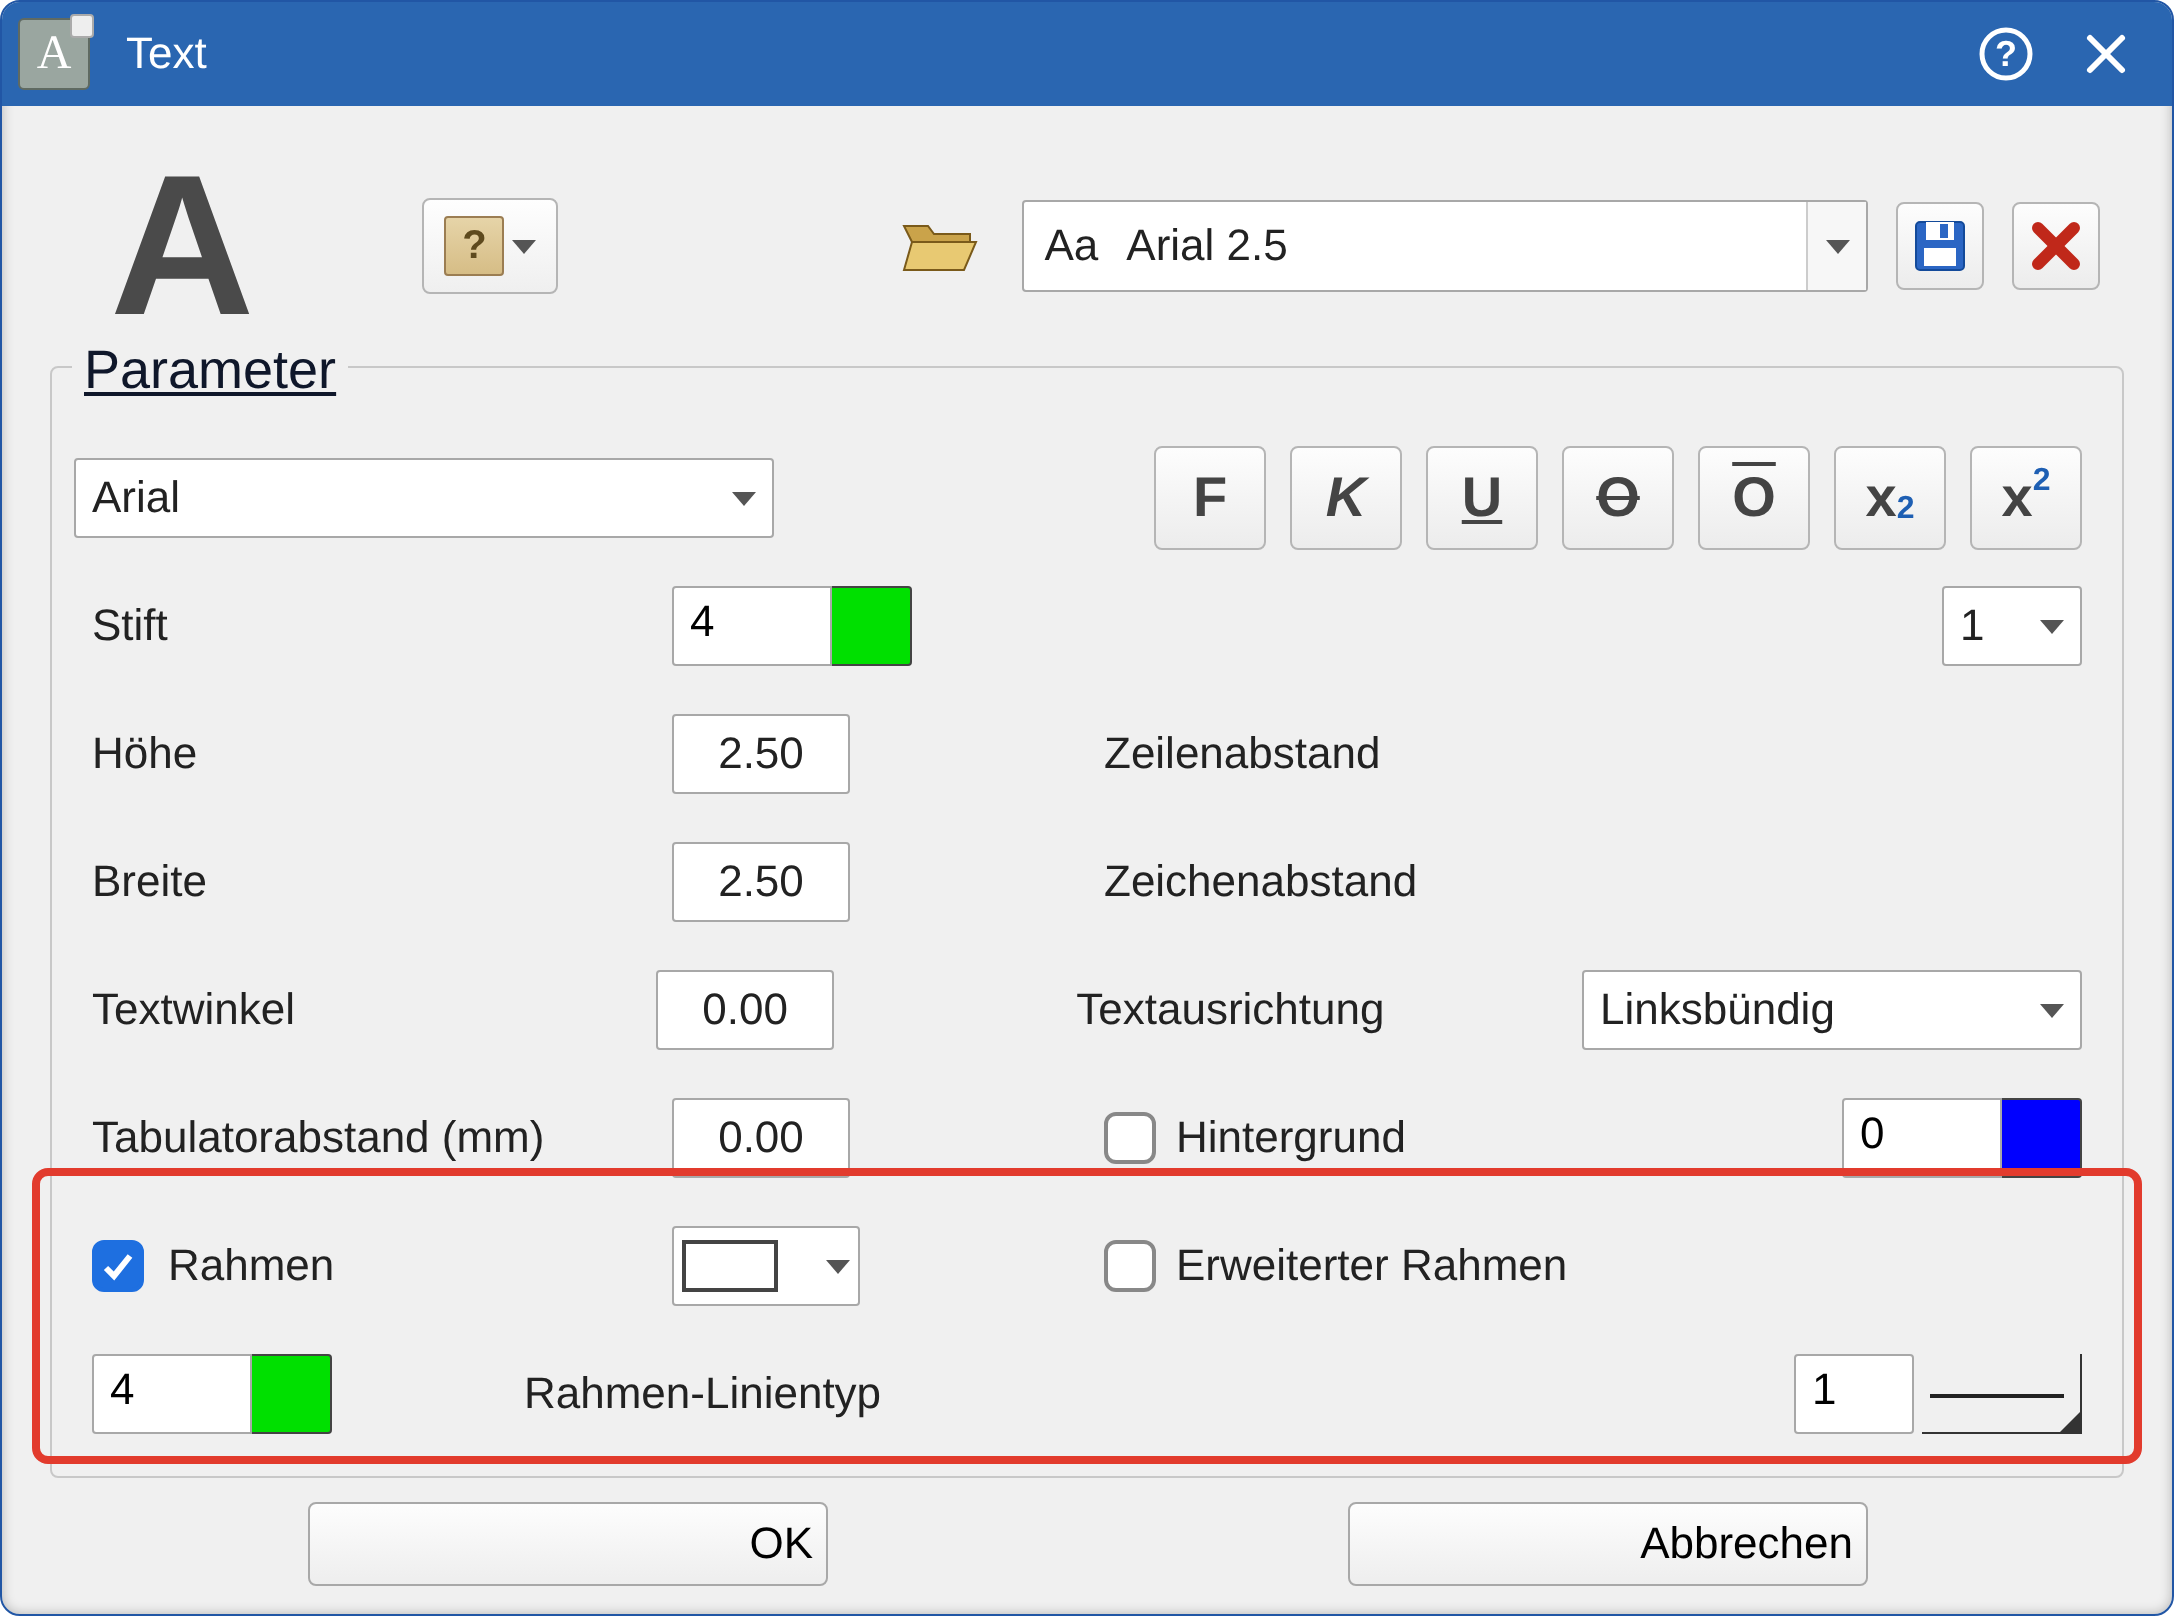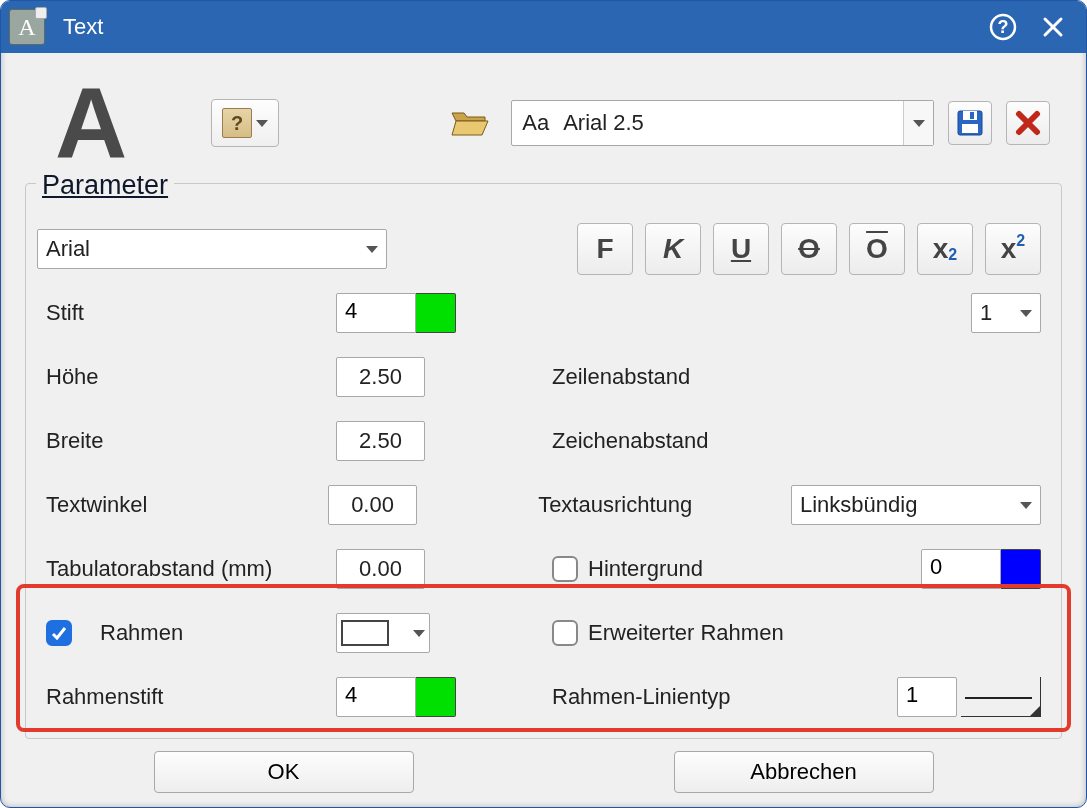--- a/index.html
+++ b/index.html
@@ -243,20 +243,21 @@
     justify-content:center;
     padding: 12px 0 18px 0;
   }
   .footer button {
     width: 260px; height:42px;
     border:1px solid #a8a8a8;
     background:linear-gradient(#fdfdfd,#eeeeee);
     border-radius:4px;
     font-size:22px;
     cursor:pointer;
+    text-align:right;
   }
 </style>
 </head>
 <body>
 
 <div class="window">
 
   <div class="titlebar">
     <div class="app-icon">A</div>
     <div class="title-text">Text</div>
@@ -421,21 +422,21 @@
         </div>
         <div class="col-right-ctrl">
           <div class="pen-field">
             <div class="num">0</div>
             <div class="swatch" style="background:#0000ff"></div>
           </div>
         </div>
       </div>
 
       <div class="row">
-        <div class="col-left-label" style="display:flex;align-items:center;gap:28px;">
+        <div class="col-left-label" style="display:flex;align-items:center;gap:12px;">
           <div class="checkbox checked">
             <svg width="18" height="18" viewBox="0 0 18 18">
                 <polyline points="3,10 7,14 15,4" fill="none" stroke="#fff" stroke-width="3"></polyline>
               </svg>
           </div>
           <span>Rahmen</span>
         </div>
         <div class="col-left-ctrl">
           <div class="frame-select">
             <div class="rect"></div>
@@ -448,21 +449,20 @@
         <div class="col-right-label">
           <div class="checkbox">
             
           </div>
           <span>Erweiterter Rahmen</span>
         </div>
         <div class="col-right-ctrl"></div>
       </div>
 
       <div class="row">
-        <div class="col-left-label">Rahmenstift</div>
         <div class="col-left-ctrl">
           <div class="pen-field">
             <div class="num">4</div>
             <div class="swatch" style="background:#00e000"></div>
           </div>
         </div>
         <div class="col-gap"></div>
         <div class="col-right-label">Rahmen-Linientyp</div>
         <div class="col-right-ctrl">
           <div class="linetype">

